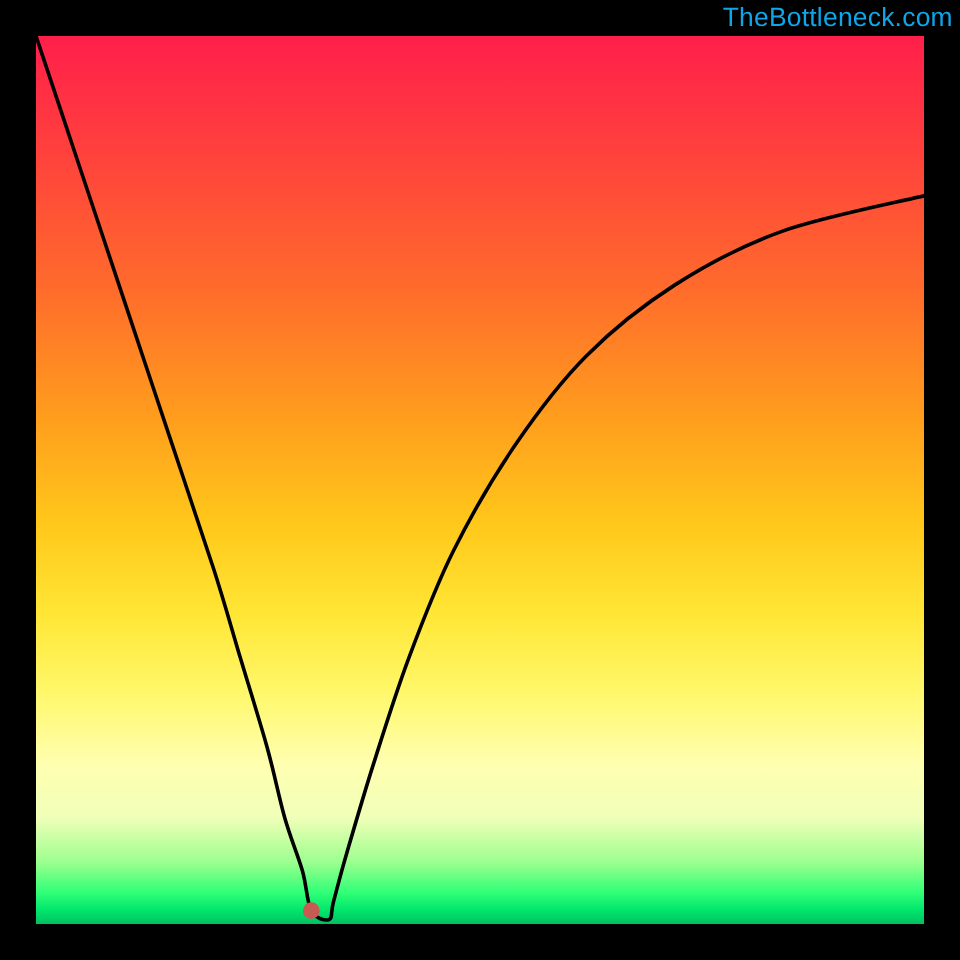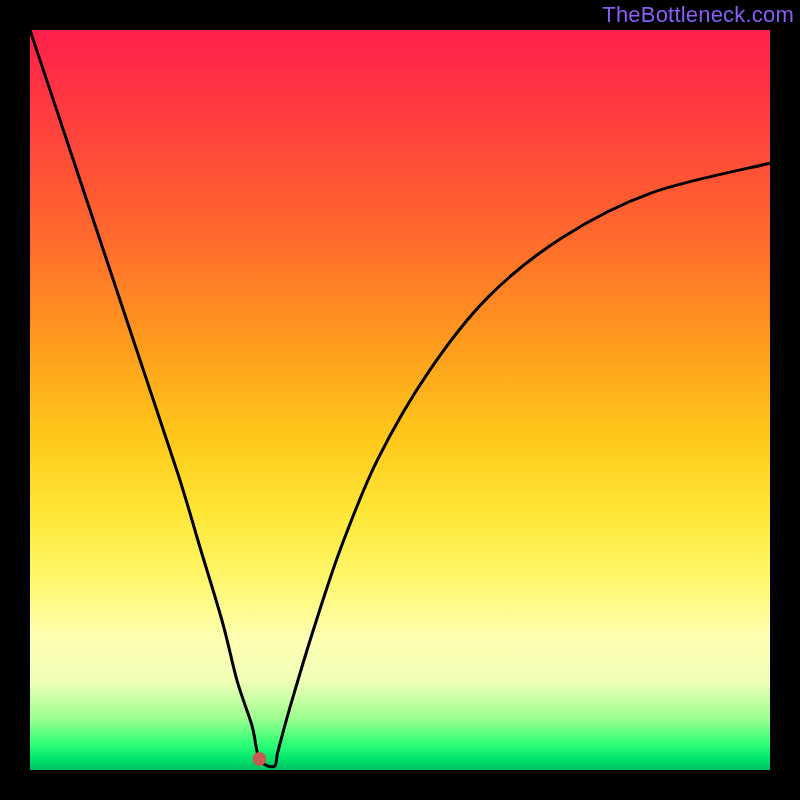--- a/index.html
+++ b/index.html
@@ -45,21 +45,21 @@
     position: absolute;
     left: 0;
     top: 0;
     width: 100%;
     height: 100%;
   }
   .watermark {
     position: absolute;
     top: 2px;
     right: 6px;
-    color: #8b5cf6;
+    color: #0ea5e9;
     font-size: 22px;
     font-weight: 500;
     letter-spacing: 0.2px;
     user-select: none;
   }
 </style>
 </head>
 <body>
 
 <div class="frame">

